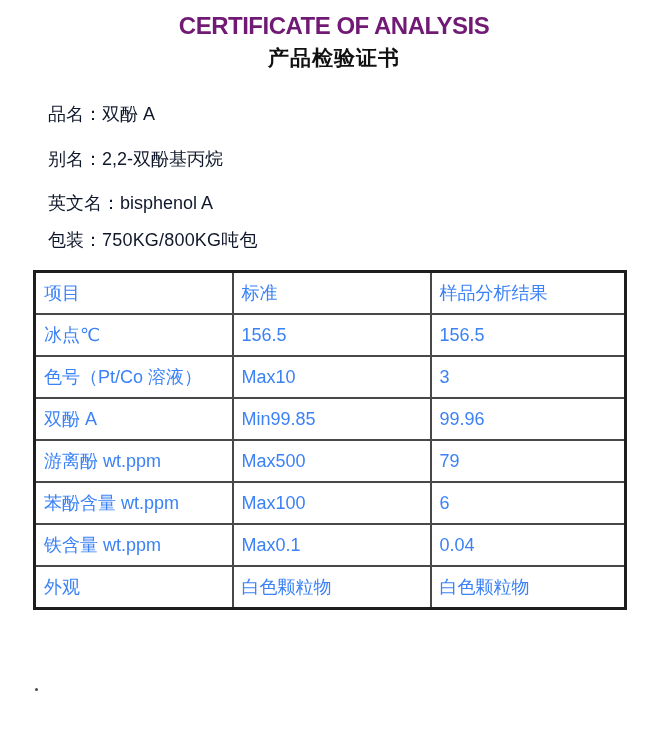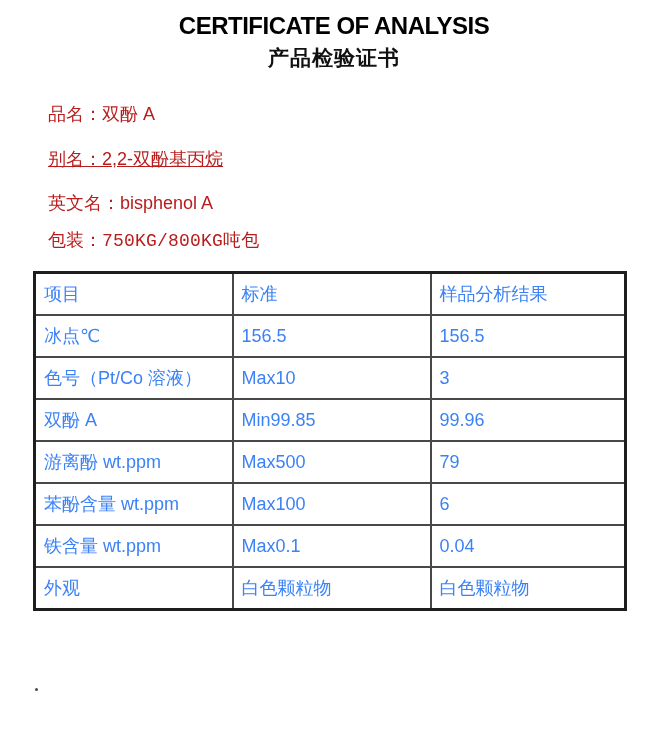--- a/index.html
+++ b/index.html
@@ -18,48 +18,48 @@
   .page {
     padding-top: 13px;
     width: 668px;
     height: 726px;
   }
   .title-en {
     text-align: center;
     font-size: 24px;
     font-weight: 700;
     letter-spacing: -0.5px;
-    color: #000000;
+    color: #701a75;
     line-height: 26px;
   }
   .title-zh {
     text-align: center;
     font-size: 21px;
     font-weight: 700;
     letter-spacing: 1px;
     color: #111111;
     margin-top: 7px;
     line-height: 23px;
   }
   .info {
     margin: 36px 0 0 48px;
   }
   .info-line {
     font-size: 18px;
     line-height: 19px;
-    color: #b91c1c;
+    color: #0f172a;
     white-space: nowrap;
   }
   .info-line:nth-child(1) { margin-bottom: 26px; }
-  .info-line:nth-child(2) { margin-bottom: 25px; text-decoration: underline; }
+  .info-line:nth-child(2) { margin-bottom: 25px; }
   .info-line:nth-child(3) { margin-bottom: 18px; }
   .info-line:nth-child(4) { margin-bottom: 17px; }
   .info-line:nth-child(5) { margin-bottom: 0; }
   .val-alt {
-    font-family: Liberation Mono, monospace;
+    font-family: Liberation Sans, sans-serif;
     letter-spacing: 0.2px;
   }
   table.coa {
     border-collapse: collapse;
     table-layout: fixed;
     width: 591px;
     margin: 20px 0 0 33px;
     border: 3px solid #1e1e1e;
   }
   table.coa th,

